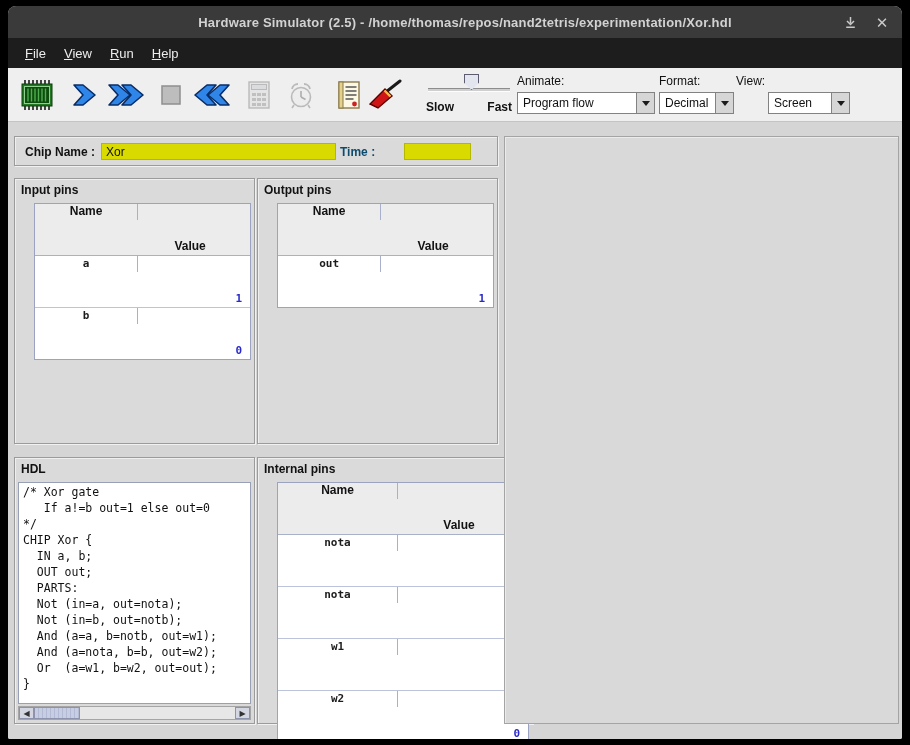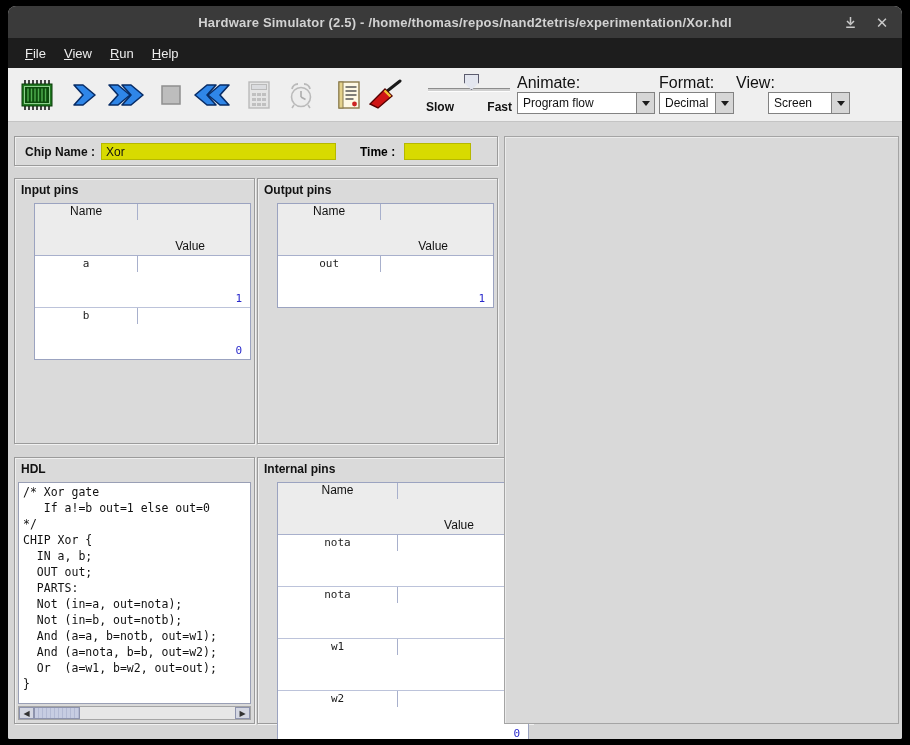--- a/index.html
+++ b/index.html
@@ -30,54 +30,54 @@
 
   .slider { position:absolute; left:418px; top:6px; width:86px; height:44px; }
   .slider-track { position:absolute; left:2px; right:2px; top:14px; height:4px;
                   background:#cfcfcf; border-top:1px solid #8d8d8d; border-bottom:1px solid #fdfdfd; }
   .slider-thumb { position:absolute; left:38px; top:0; width:15px; height:16px;
                   background:#e3e6ef; border:1px solid #5c5c6e;
                   clip-path:polygon(0 0,100% 0,100% 55%,50% 100%,0 55%); }
   .slider-lab { position:absolute; top:26px; font-size:12px; font-weight:bold; color:#111; }
   .lab-slow { left:0; } .lab-fast { right:0; }
 
-  .tb-label { position:absolute; top:6px; font-size:16px; color:#111; }
+  .tb-label { position:absolute; top:6px; font-size:12px; color:#111; }
   .combo { position:absolute; top:24px; height:22px; background:#fff;
            border:1px solid #828282; display:flex; align-items:center; }
   .combo-txt { flex:1; font-size:12px; color:#111; padding:0 5px; white-space:nowrap; overflow:hidden; }
   .combo-btn { width:18px; align-self:stretch; background:#d6d6d6; border-left:1px solid #828282;
                display:flex; align-items:center; justify-content:center; }
   .caret { width:0; height:0; border:4px solid transparent; border-top:5px solid #1c1c1c; margin-top:5px; }
 
   
   .main { position:absolute; top:116px; left:0; right:0; bottom:0; background:#d5d5d5; }
   .panel { position:absolute; background:#dadada; border:1px solid #9b9b9b;
            box-shadow:1px 1px 0 #f1f1f1, inset 1px 1px 0 #efefef; }
   .panel-title { font-weight:bold; font-size:12px; color:#111; padding:4px 6px 2px; }
 
   
   .chip-header { left:6px; top:14px; width:484px; height:30px; }
   .ch-label { position:absolute; top:8px; font-size:12px; font-weight:bold; color:#111; }
   .ch-name-label { left:10px; }
-  .ch-time-label { left:345px; color:#000000; }
+  .ch-time-label { left:325px; color:#0c4a6e; }
   .yfield { position:absolute; top:6px; height:17px; background:#d8da00;
             border:1px solid #b6b800; font-size:12px; color:#111; padding:1px 4px; }
   .ch-name-field { left:86px; width:235px; }
   .ch-time-field { left:389px; width:67px; }
 
   
   .p-input    { left:6px;   top:56px;  width:241px; height:266px; }
   .p-output   { left:249px; top:56px;  width:241px; height:266px; }
   .p-hdl      { left:6px;   top:335px; width:241px; height:267px; }
   .p-internal { left:249px; top:335px; width:276px; height:267px; }
   .p-screen   { left:496px; top:14px;  width:395px; height:588px;
                 background:#d9d9d9; border:1px solid #a4a4a4; box-shadow:inset 1px 1px 0 #ebebeb; }
 
   .pin-table { position:absolute; left:19px; right:3px; top:24px;
-               background:#fff; border:1px solid #9ba3c0; }
+               background:#fff; border:1px solid #9ba3c0;font-weight:bold; }
   .pt-hrow { display:flex; background:#ececec; border-bottom:1px solid #a8b0cc; }
   .pt-row  { display:flex; background:#fff; border-bottom:1px solid #bcc3da; }
   .pt-row:last-child { border-bottom:none; }
   .pt-cell { height:16px; line-height:15px; overflow:hidden; }
   .pt-name  { flex:0 0 48%; border-right:1px solid #a8b0cc; text-align:center; }
   .pt-value { flex:1; text-align:right; padding-right:8px;margin-top:35px; }
   .pt-hrow .pt-cell { font-size:12px; text-align:center; color:#111; font-family:"Liberation Sans",sans-serif; }
   .pt-row .pt-cell { font-family:"DejaVu Sans Mono",monospace; font-size:11px; }
   .pt-row .pt-name { color:#1c1c1c; }
   .pt-row .pt-value { color:#2929cc; }

